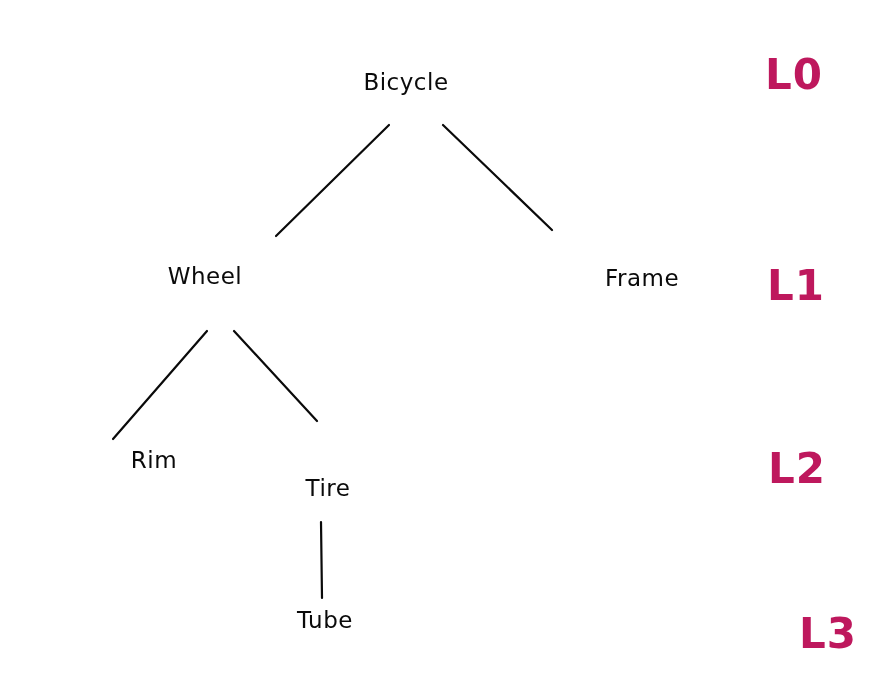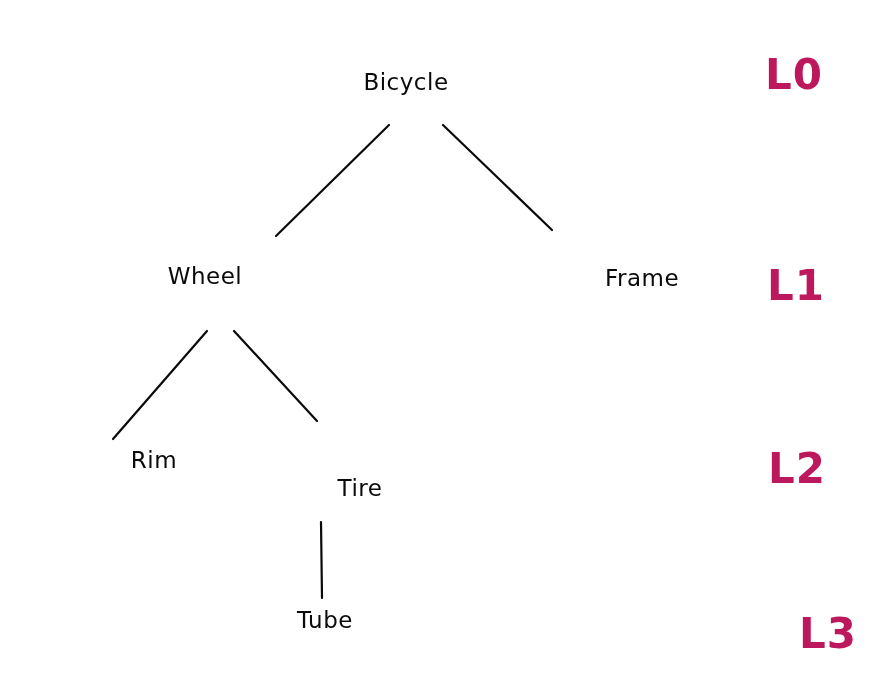--- a/index.html
+++ b/index.html
@@ -60,21 +60,21 @@
         <line x1="234" y1="331" x2="317" y2="421"></line>
         <line x1="321" y1="522" x2="322" y2="598"></line>
       </g>
   </svg>
 
   <div id="nodes">
       <div class="node" style="left: 406px; top: 82px;">Bicycle</div>
       <div class="node" style="left: 205px; top: 276px;">Wheel</div>
       <div class="node" style="left: 642px; top: 278px;">Frame</div>
       <div class="node" style="left: 128px; top: 460px; margin-left: 26px;">Rim</div>
-      <div class="node" style="left: 328px; top: 488px; margin-left: 32px;">Tire</div>
+      <div class="node" style="left: 328px; top: 488px;">Tire</div>
       <div class="node" style="left: 325px; top: 620px;">Tube</div>
     </div>
   <div id="levels">
       <div class="level-label" style="left: 794px; top: 75px;">L0</div>
       <div class="level-label" style="left: 796px; top: 286px;">L1</div>
       <div class="level-label" style="left: 797px; top: 469px; text-align: right;">L2</div>
       <div class="level-label" style="left: 828px; top: 634px;">L3</div>
     </div>
 
 </div>

